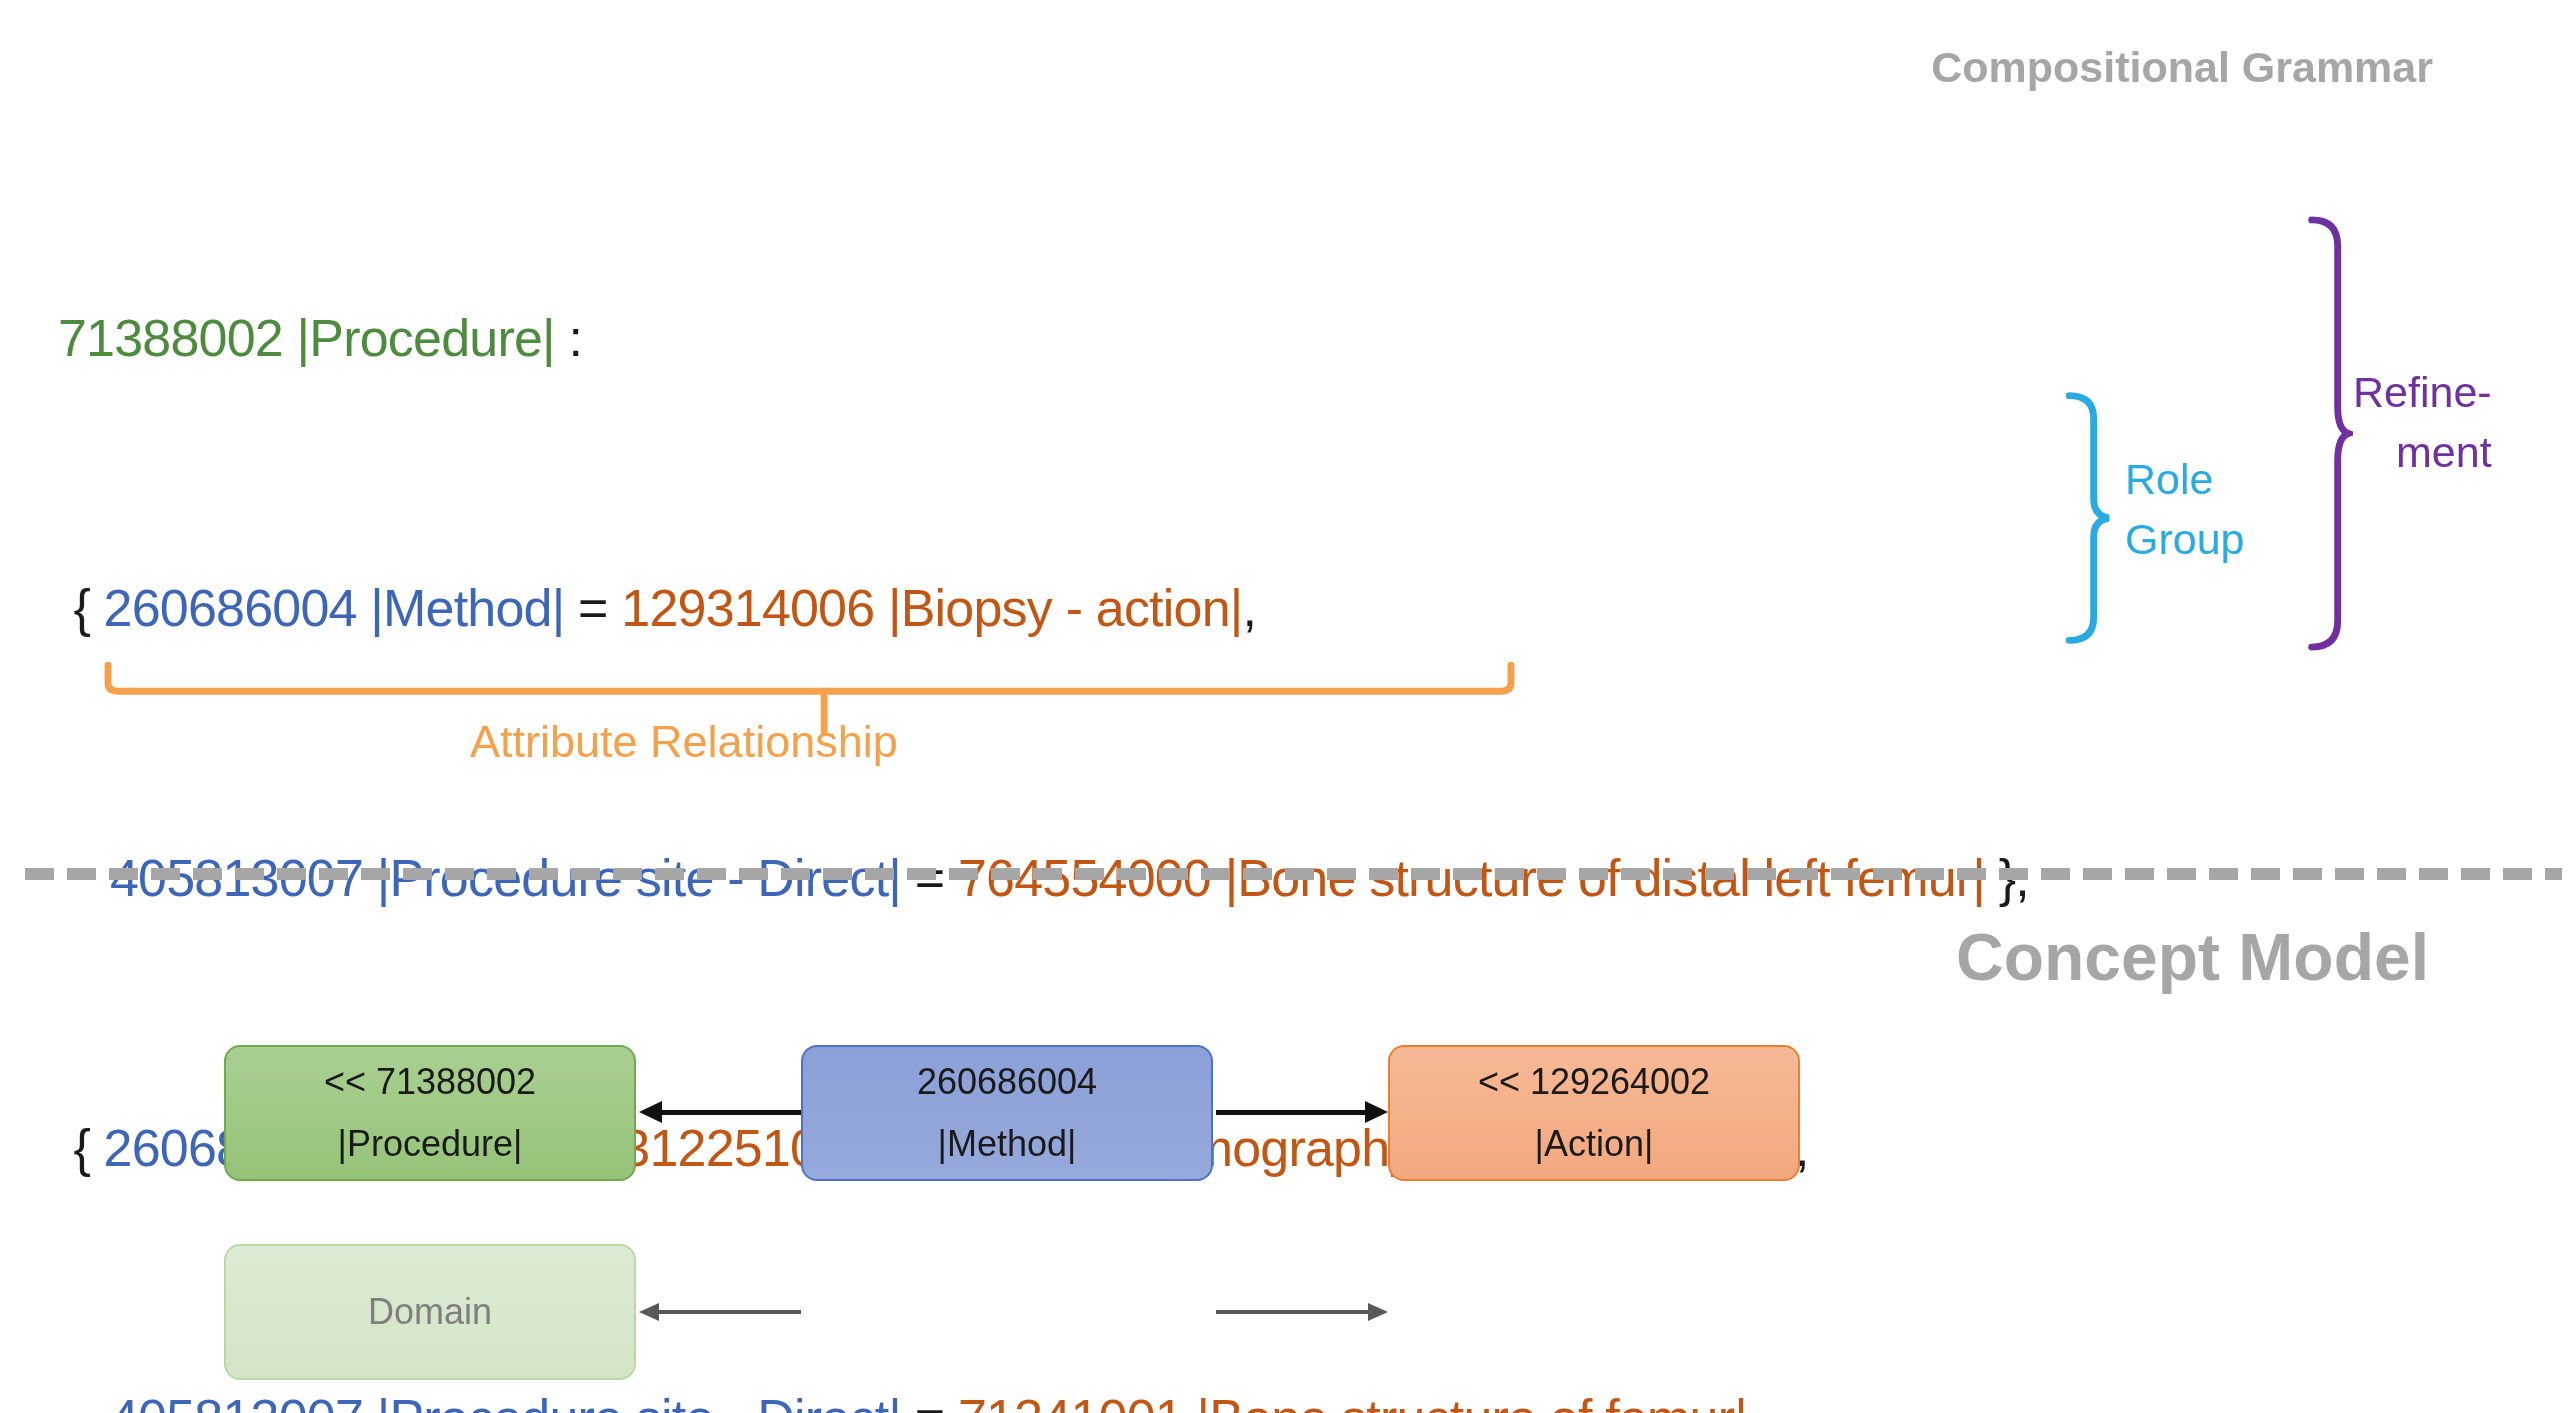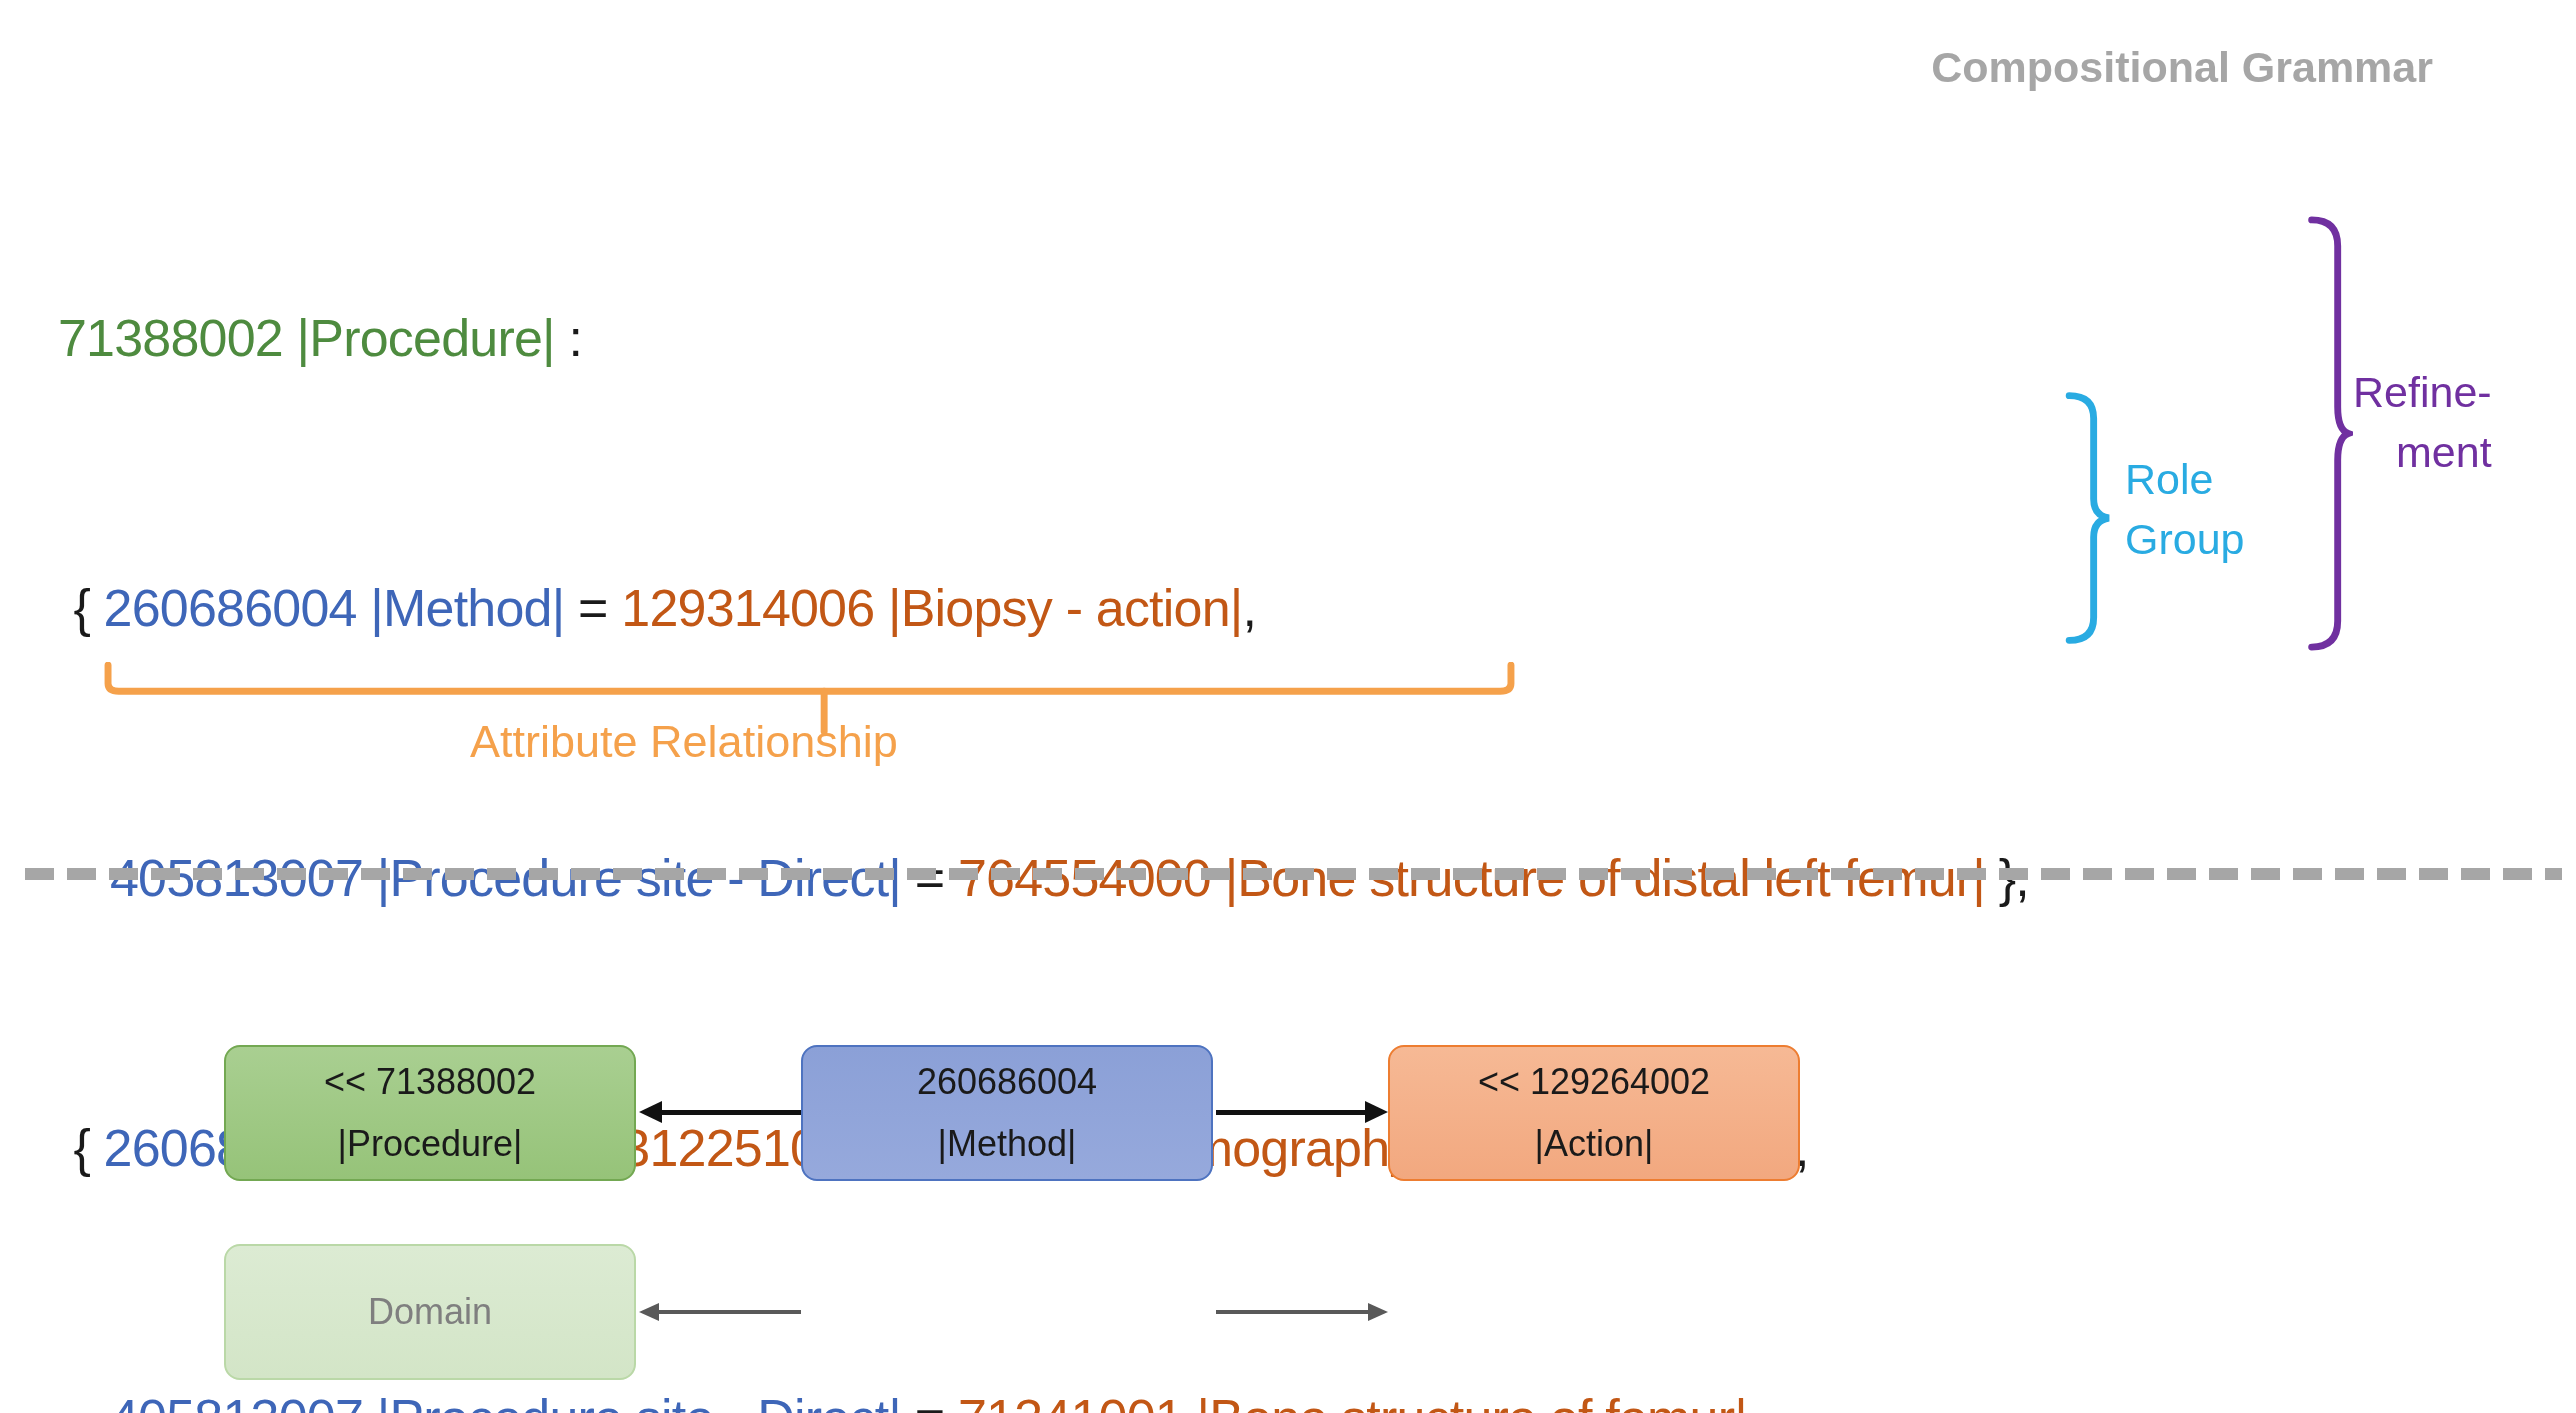--- a/index.html
+++ b/index.html
@@ -57,20 +57,21 @@
   .r2-line { top:1310px; height:3.9px; background:#595959; }
   .r2-head-left  { left:639px; top:1303px; border-top:9.3px solid transparent; border-bottom:9.3px solid transparent; border-right:20px solid #595959; }
   .r2-head-right { left:1368px; top:1303px; border-top:9.3px solid transparent; border-bottom:9.3px solid transparent; border-left:20px solid #595959; }
 </style>
 </head>
 <body>
 
 <div class="slide">
 
   <div class="section-title title-cg">Compositional Grammar</div>
+  <div class="section-title title-cm">Concept Model</div>
 
   <div class="expression">
     <div class="expr-line"><span class="c-green">71388002 |Procedure|</span><span class="c-black"> :</span></div>
     <div class="expr-line ind-1"><span class="c-black">{ </span><span class="c-blue">260686004 |Method|</span><span class="c-black"> = </span><span class="c-red">129314006 |Biopsy - action|</span><span class="c-black">,</span></div>
     <div class="expr-line ind-2"><span class="c-blue">405813007 |Procedure site - Direct|</span><span class="c-black"> = </span><span class="c-red">764554000 |Bone structure of distal left femur|</span><span class="c-black"> },</span></div>
     <div class="expr-line ind-1"><span class="c-black">{ </span><span class="c-blue">260686004 |Method|</span><span class="c-black"> = </span><span class="c-red">312251004 |Computed tomography imaging - action|</span><span class="c-black">,</span></div>
     <div class="expr-line ind-2"><span class="c-blue">405813007 |Procedure site - Direct|</span><span class="c-black"> = </span><span class="c-red">71341001 |Bone structure of femur|</span><span class="c-black">,</span></div>
     
   </div>
 

